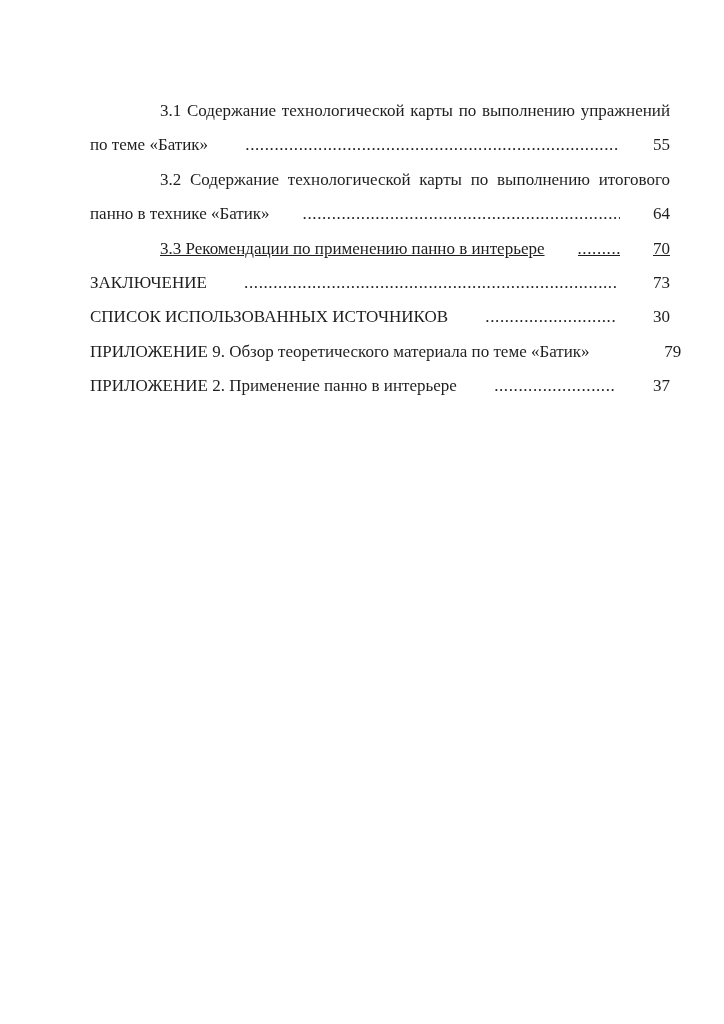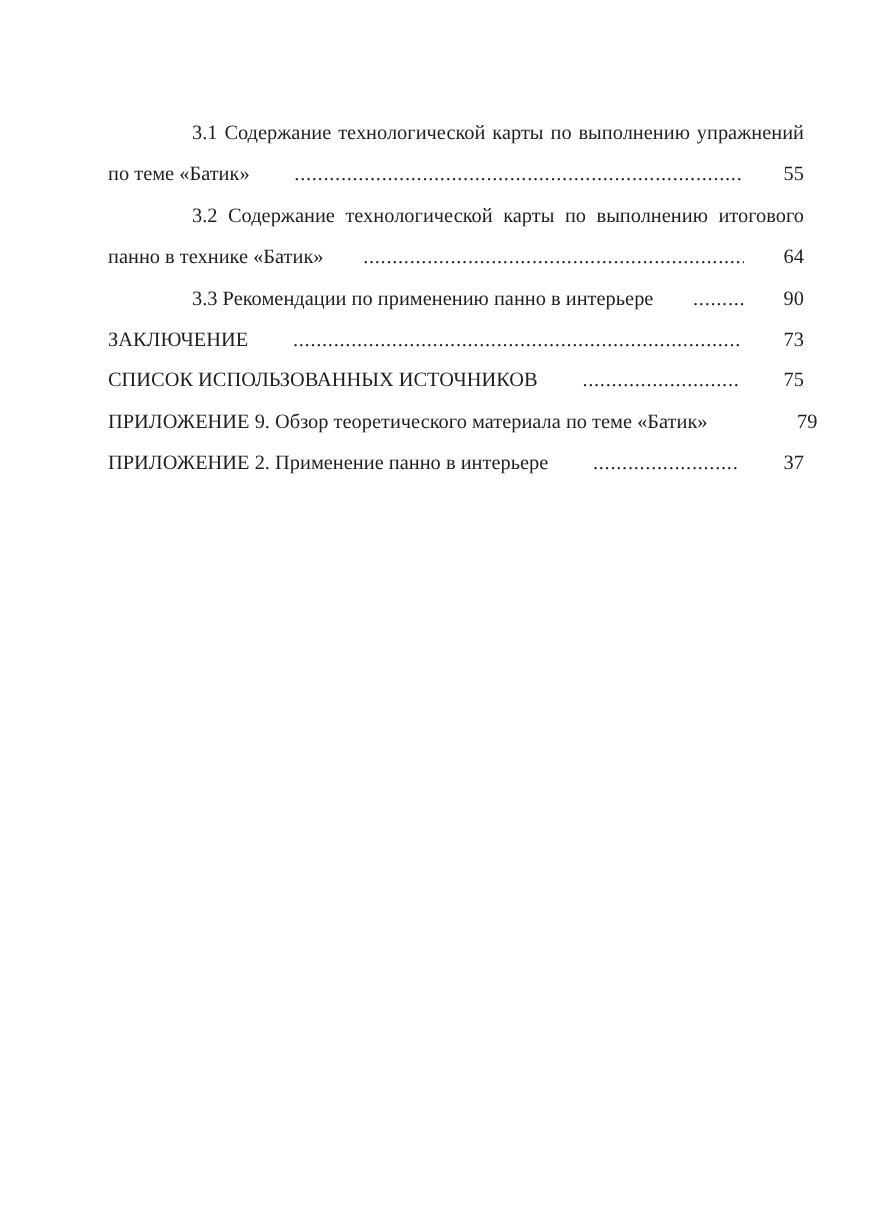--- a/index.html
+++ b/index.html
@@ -29,21 +29,21 @@
     text-align-last: justify;
     white-space: nowrap;
   }
   .toc-line.justify.indent { text-indent: 70px; }
   
   .toc-line.leader {
     display: flex;
     align-items: baseline;
     gap: 33px;
   }
-  .toc-line.leader.indent { padding-left: 70px; }
+  .toc-line.leader.indent { padding-left: 70px; text-decoration: underline; }
   .entry-text  { flex: 0 0 auto; white-space: pre; }
   .page-number { flex: 0 0 auto; white-space: pre; text-align: right; }
   .dot-leader {
     flex: 1 1 auto;
     overflow: hidden;
     white-space: nowrap;
     letter-spacing: 0.6px;
   }
   .dot-leader::after {
     content: "........................................................................................................................................................................................";
@@ -71,33 +71,33 @@
 
     <div class="toc-line leader">
       <span class="entry-text">панно в технике «Батик»</span>
       <span class="dot-leader"></span>
       <span class="page-number">64</span>
     </div>
 
     <div class="toc-line leader indent">
       <span class="entry-text">3.3 Рекомендации по применению панно в интерьере</span>
       <span class="dot-leader"></span>
-      <span class="page-number">90</span>
+      <span class="page-number">70</span>
     </div>
 
     <div class="toc-line leader">
       <span class="entry-text">ЗАКЛЮЧЕНИЕ </span>
       <span class="dot-leader"></span>
       <span class="page-number"> 73</span>
     </div>
 
     <div class="toc-line leader">
       <span class="entry-text">СПИСОК ИСПОЛЬЗОВАННЫХ ИСТОЧНИКОВ </span>
       <span class="dot-leader"></span>
-      <span class="page-number"> 75</span>
+      <span class="page-number"> 30</span>
     </div>
 
     <div class="toc-line leader">
       <span class="entry-text">ПРИЛОЖЕНИЕ 9. Обзор теоретического материала по теме «Батик» </span>
       <span class="dot-leader"></span>
       <span class="page-number"> 79</span>
     </div>
 
     <div class="toc-line leader">
       <span class="entry-text">ПРИЛОЖЕНИЕ 2. Применение панно в интерьере </span>

